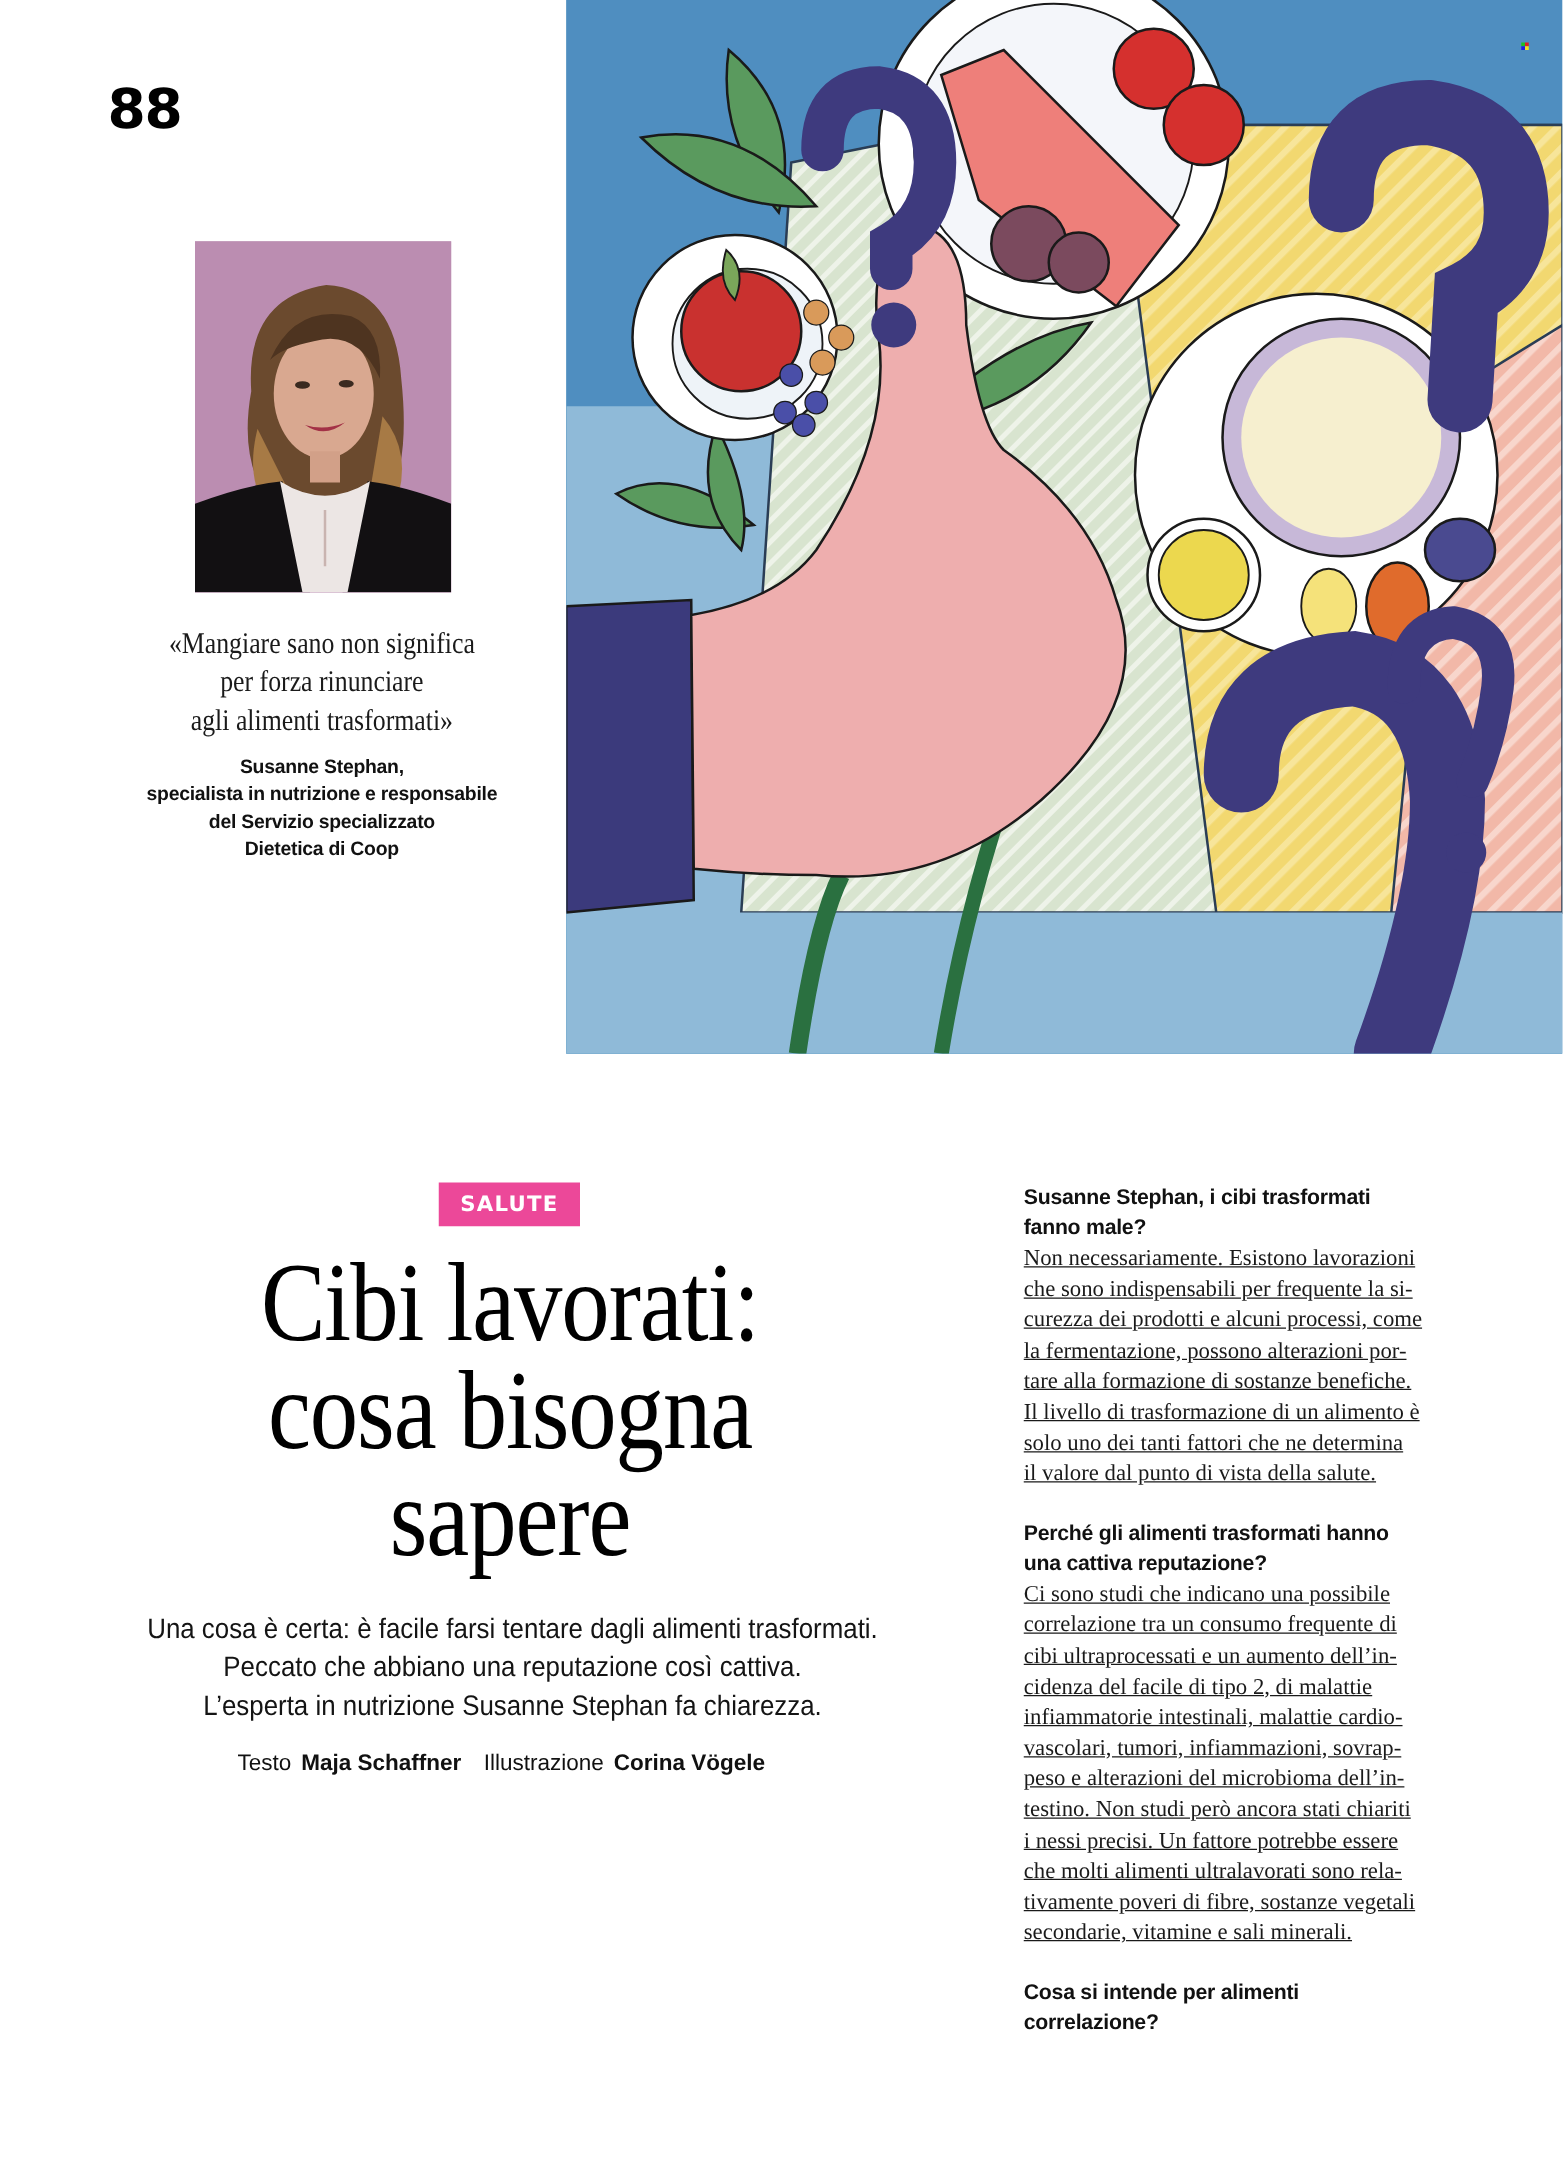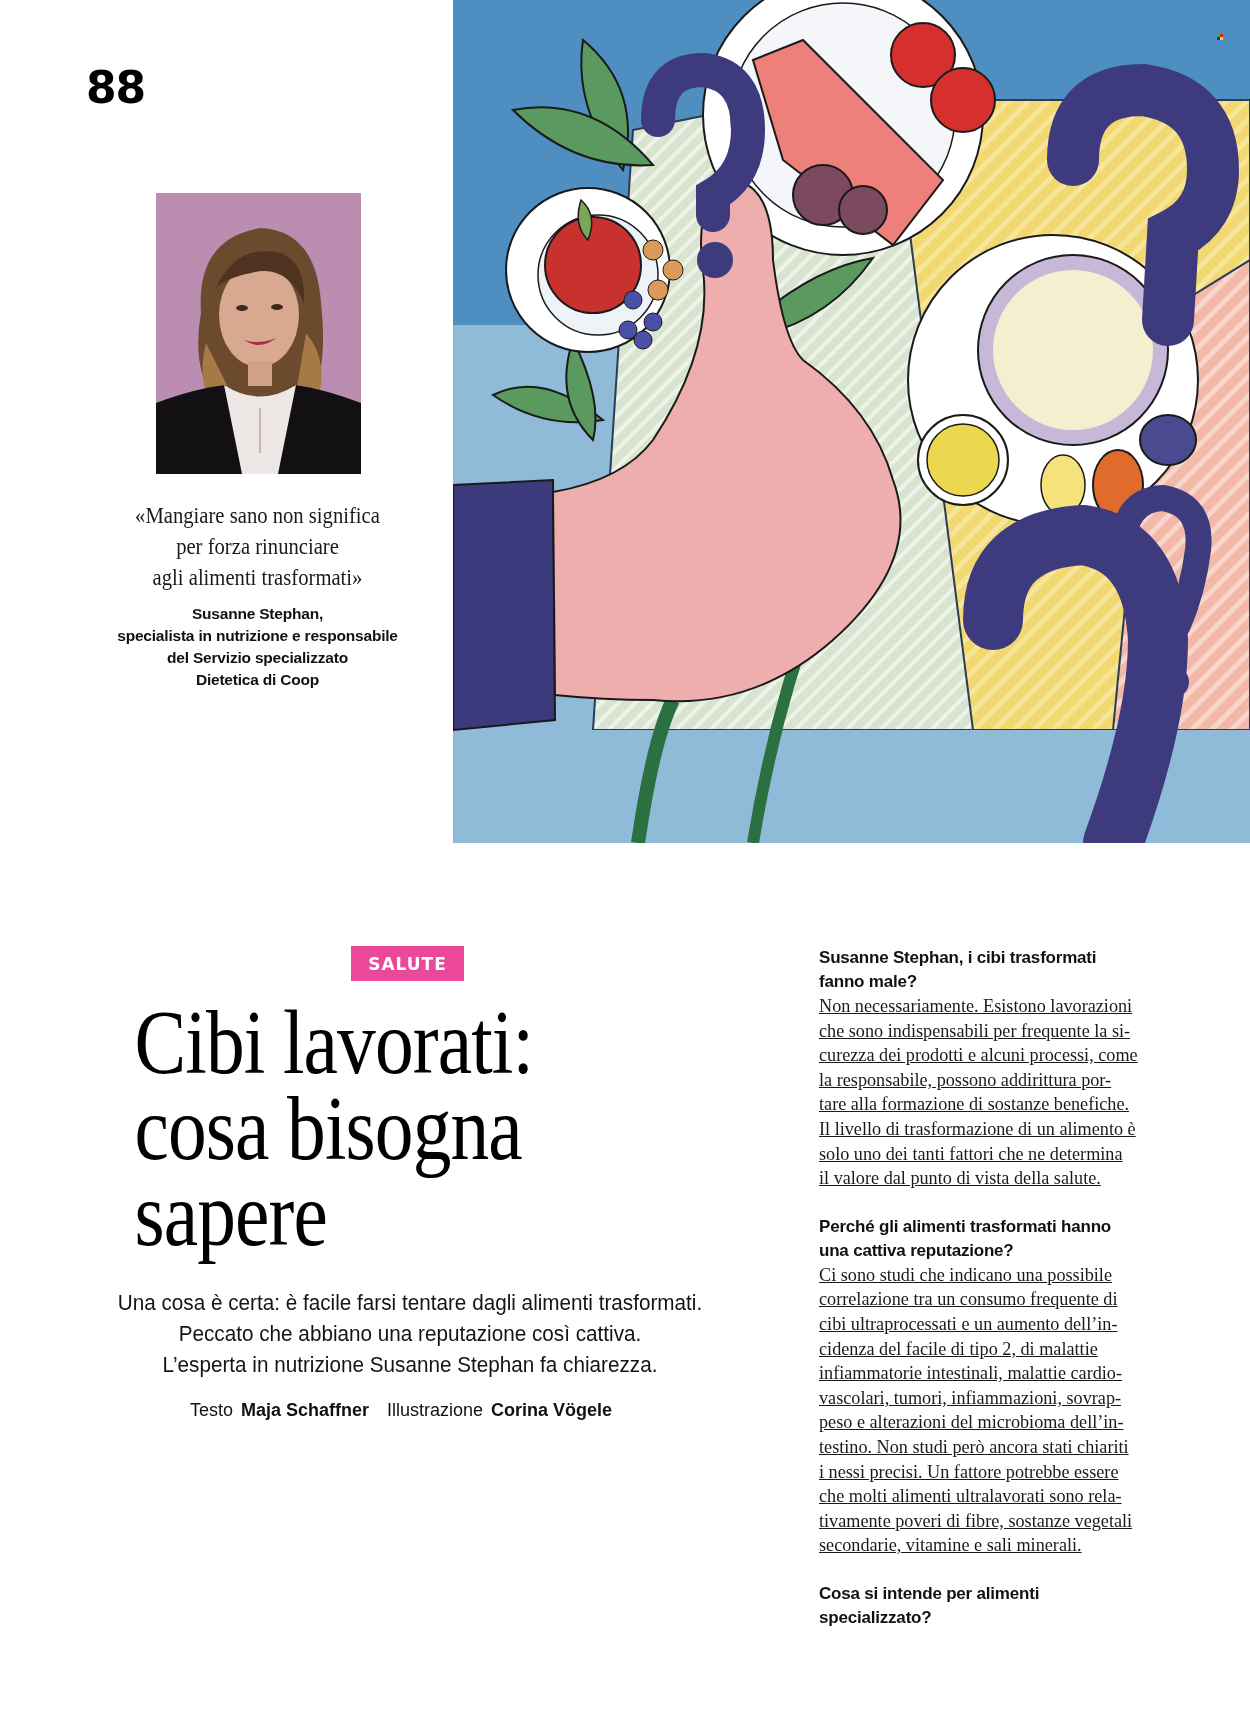--- a/index.html
+++ b/index.html
@@ -11,21 +11,21 @@
   .photo { left:156px; top:193px; width:205px; height:281px; background:#bb8db1; overflow:hidden; }
 
   .quote { left:90px; top:500px; width:335px; text-align:center; font-family:"Liberation Serif", serif; font-size:24px; line-height:31px; color:#1a1a1a; transform:scaleX(0.86); transform-origin:center top; }
   .caption { left:90px; top:603px; width:335px; text-align:center; font-family:"Liberation Sans", sans-serif; font-weight:bold; font-size:15.5px; line-height:22px; color:#111; letter-spacing:-0.2px; }
 
   .illus { left:453px; top:0; width:797px; height:843px; overflow:hidden; background:#4f8ec0; }
   .illus svg { display:block; }
 
   .badge { left:351px; top:946px; width:113px; height:35px; background:#ec4899; color:#fff; font-family:"DejaVu Sans", sans-serif; font-weight:bold; font-size:17px; letter-spacing:1px; display:flex; align-items:center; justify-content:center; }
 
-  .headline { left:90px; top:1000px; width:636px; text-align:left; font-family:"Liberation Serif", serif; font-size:90px; line-height:86px; color:#000; letter-spacing:-1px; }
+  .headline { left:90px; top:1000px; width:636px; text-align:center; font-family:"Liberation Serif", serif; font-size:90px; line-height:86px; color:#000; letter-spacing:-1px; }
   .headline span { display:block; transform:scaleX(0.86); }
 
   .lead { left:80px; top:1287px; width:660px; text-align:center; font-family:"Liberation Sans", sans-serif; font-size:22.5px; line-height:31px; color:#141414; }
   .lead span { display:block; transform:scaleX(0.92); }
 
   .credits { left:80px; top:1400px; width:660px; text-align:center; font-family:"Liberation Sans", sans-serif; font-size:18px; color:#111; }
   .credits .lbl { font-weight:normal; }
   .credits .nm { font-weight:bold; margin-left:8px; margin-right:18px; }
 
   .col { left:819px; top:946px; width:345px; }
@@ -177,21 +177,21 @@
 <div class="abs col">
   <div class="qa">
     <div class="q">
       <div>Susanne Stephan, i cibi trasformati</div>
       <div>fanno male?</div>
     </div>
     <div class="a">
       <span>Non necessariamente. Esistono lavorazioni</span>
       <span>che sono indispensabili per frequente la si-</span>
       <span>curezza dei prodotti e alcuni processi, come</span>
-      <span>la responsabile, possono addirittura por-</span>
+      <span>la fermentazione, possono alterazioni por-</span>
       <span>tare alla formazione di sostanze benefiche.</span>
       <span>Il livello di trasformazione di un alimento è</span>
       <span>solo uno dei tanti fattori che ne determina</span>
       <span>il valore dal punto di vista della salute.</span>
     </div>
   </div>
   <div class="qa">
     <div class="q">
       <div>Perché gli alimenti trasformati hanno</div>
       <div>una cattiva reputazione?</div>
@@ -207,16 +207,16 @@
       <span>testino. Non studi però ancora stati chiariti</span>
       <span>i nessi precisi. Un fattore potrebbe essere</span>
       <span>che molti alimenti ultralavorati sono rela-</span>
       <span>tivamente poveri di fibre, sostanze vegetali</span>
       <span>secondarie, vitamine e sali minerali.</span>
     </div>
   </div>
   <div class="qa">
     <div class="q">
       <div>Cosa si intende per alimenti</div>
-      <div>specializzato?</div>
+      <div>correlazione?</div>
     </div>
   </div>
 </div>
 
 </body></html>

